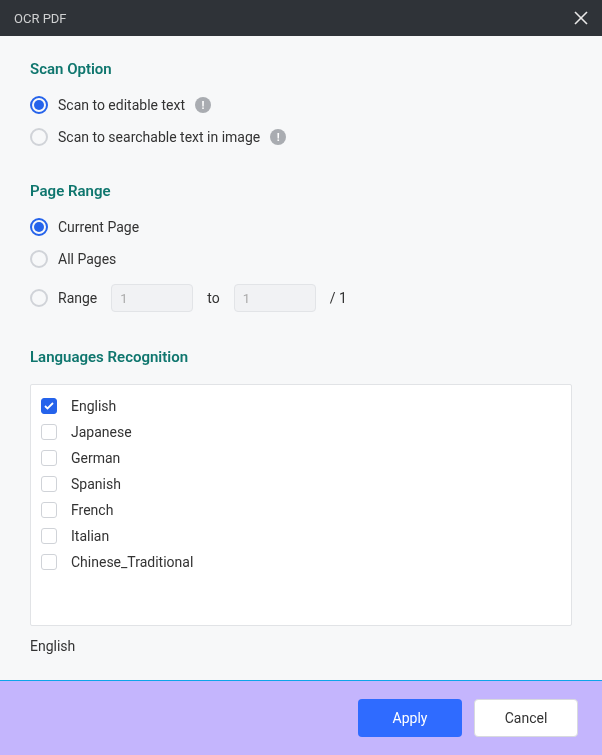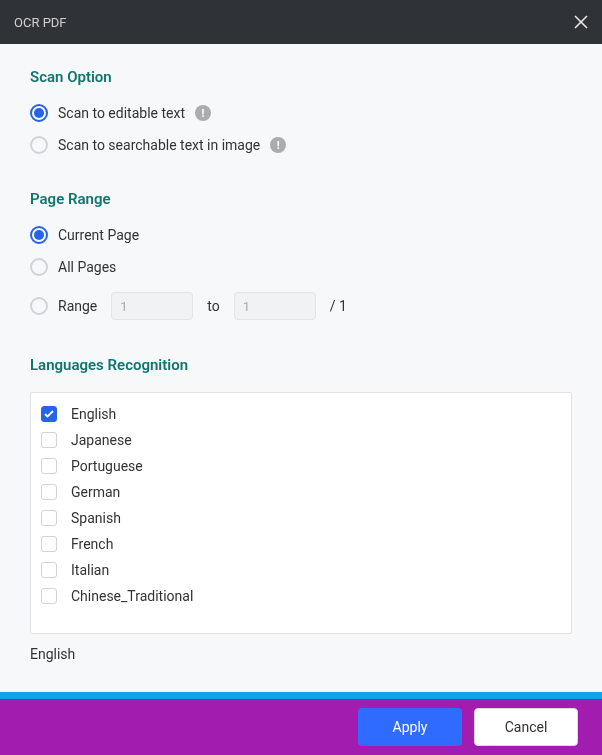--- a/index.html
+++ b/index.html
@@ -1,17 +1,17 @@
 <!DOCTYPE html>
 <html><head>
   <meta charset="utf-8">
   <style>
     * { margin: 0; padding: 0; box-sizing: border-box; font-family: -apple-system, BlinkMacSystemFont, "Segoe UI", Roboto, sans-serif; }
     body { width: 602px; height: 755px; background: #f7f8f9; display: flex; flex-direction: column; }
-    .titlebar { background: #2f3338; height: 44px; display: flex; align-items: center; justify-content: space-between; padding: 0 14px; }
+    .titlebar { background: #2f3338; height: 36px; display: flex; align-items: center; justify-content: space-between; padding: 0 14px; }
     .titlebar-title { color: #cfd0d1; font-size: 13px; }
     .titlebar-close { color: #e8e8e8; cursor: pointer; display: flex; align-items: center; }
     .content { flex: 1; padding: 24px 30px 12px 30px; overflow: hidden; display: flex; flex-direction: column; }
     .section-title { font-size: 15px; font-weight: 600; color: #0f766e; margin-bottom: 18px; }
     .radio-row { display: flex; align-items: center; margin-bottom: 14px; cursor: pointer; }
     .radio { width: 18px; height: 18px; border: 2px solid #d0d3d8; border-radius: 50%; margin-right: 10px; display: flex; align-items: center; justify-content: center; flex-shrink: 0; }
     .radio.checked { border-color: #2563eb; }
     .radio.checked::after { content: ""; width: 10px; height: 10px; background: #2563eb; border-radius: 50%; }
     .radio-label { font-size: 14px; color: #333; }
     .info-icon { width: 16px; height: 16px; background: #a9acb1; border-radius: 50%; margin-left: 10px; display: flex; align-items: center; justify-content: center; color: #fff; font-size: 11px; font-weight: bold; flex-shrink:0; }
@@ -22,21 +22,21 @@
     .range-total { font-size: 14px; color: #333; margin-left: 14px; }
     .lang-box { border: 1px solid #e1e3e6; background: #fff; border-radius: 2px; height: 242px; overflow-y: auto; padding: 8px 0; position: relative; }
     .lang-box::-webkit-scrollbar { width: 10px; }
     .lang-box::-webkit-scrollbar-thumb { background: #d7d9dc; border-radius: 5px; }
     .lang-item { display: flex; align-items: center; padding: 5px 10px; cursor: pointer; }
     .checkbox { width: 16px; height: 16px; border: 1px solid #d0d3d8; border-radius: 3px; margin-right: 14px; display: flex; align-items: center; justify-content: center; flex-shrink: 0; }
     .checkbox.checked { background: #2563eb; border-color: #2563eb; }
     .checkbox.checked svg { stroke: #fff; }
     .lang-label { font-size: 14px; color: #333; }
     .selected-summary { font-size: 14px; color: #333; margin-top: 12px; }
-    .footer { border-top: 7px solid #0ea5e9; padding: 9px 24px; display: flex; justify-content: flex-end; gap: 12px; background: #a21caf; }
+    .footer { border-top: 1px solid #0ea5e9; padding: 18px 24px; display: flex; justify-content: flex-end; gap: 12px; background: #c4b5fd; }
     .btn { min-width: 104px; height: 38px; border-radius: 4px; font-size: 14px; cursor: pointer; border: none; }
     .btn-primary { background: #2f6bff; color: #fff; }
     .btn-secondary { background: #fff; color: #333; border: 1px solid #d8dadd; }
   </style>
 </head>
 <body>
 
 <div class="titlebar">
   <span class="titlebar-title">OCR PDF</span>
   <span class="titlebar-close">
@@ -98,24 +98,20 @@
           </svg>
         </span>
         <span class="lang-label">English</span>
       </div>
       <div class="lang-item">
         <span class="checkbox"></span>
         <span class="lang-label">Japanese</span>
       </div>
       <div class="lang-item">
         <span class="checkbox"></span>
-        <span class="lang-label">Portuguese</span>
-      </div>
-      <div class="lang-item">
-        <span class="checkbox"></span>
         <span class="lang-label">German</span>
       </div>
       <div class="lang-item">
         <span class="checkbox"></span>
         <span class="lang-label">Spanish</span>
       </div>
       <div class="lang-item">
         <span class="checkbox"></span>
         <span class="lang-label">French</span>
       </div>

